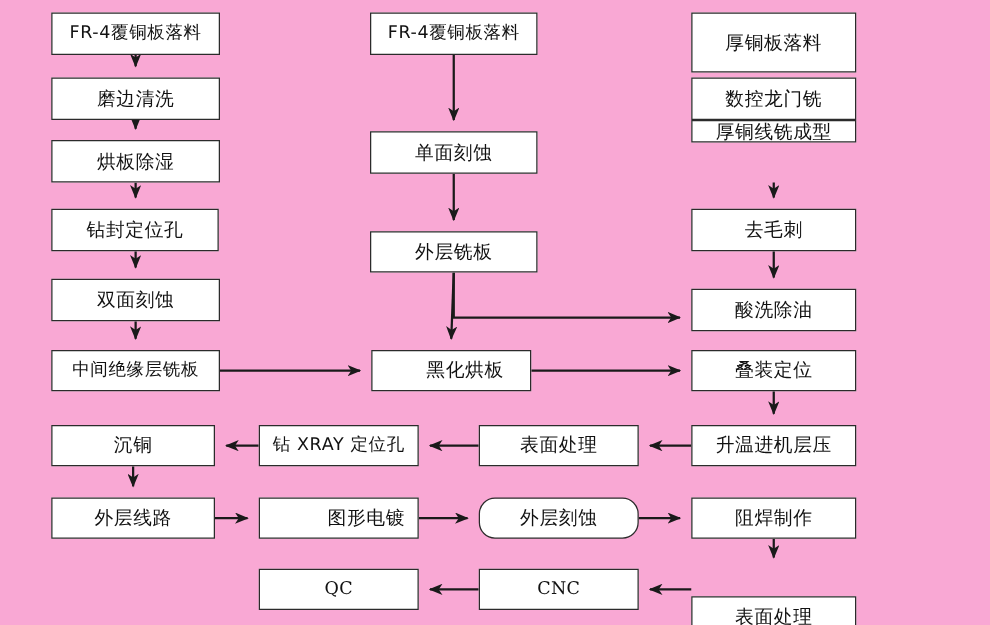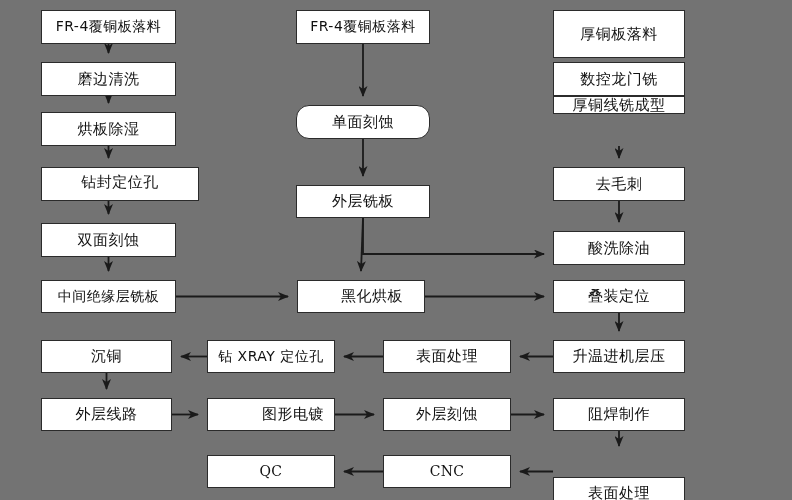--- a/index.html
+++ b/index.html
@@ -8,21 +8,21 @@
     padding: 0;
     background: #ffffff;
   }
   body {
     font-family: "DejaVu Sans", "Liberation Sans", sans-serif;
   }
   #flow-root {
     position: relative;
     width: 792px;
     height: 500px;
-    background: #737373;
+    background: #f9a8d4;
     overflow: hidden;
   }
   #flow-svg {
     position: absolute;
     left: 0;
     top: 0;
     width: 792px;
     height: 500px;
   }
   .node {
@@ -86,38 +86,38 @@
         <path d="M511,414.5 L544,414.5" marker-end="url(#arrowhead)"></path>
         <path d="M619,431 L619,446" marker-end="url(#arrowhead)"></path>
         <path d="M553,471.5 L520,471.5" marker-end="url(#arrowhead)"></path>
         <path d="M383,471.5 L344,471.5" marker-end="url(#arrowhead)"></path>
       </g>
   </svg>
   <div id="node-layer">
       <div class="node mixed" style="left: 41px; top: 10px; width: 135px; height: 34px;">FR-4覆铜板落料</div>
       <div class="node" style="left: 41px; top: 62px; width: 135px; height: 34px;">磨边清洗</div>
       <div class="node" style="left: 41px; top: 112px; width: 135px; height: 34px;">烘板除湿</div>
-      <div class="node" style="left: 41px; top: 167px; width: 158px; height: 34px; font-family: Liberation Mono, monospace;">钻封定位孔</div>
+      <div class="node" style="left: 41px; top: 167px; width: 134px; height: 34px;">钻封定位孔</div>
       <div class="node" style="left: 41px; top: 223px; width: 135px; height: 34px; text-align: right;">双面刻蚀</div>
       <div class="node mixed" style="left: 41px; top: 280px; width: 135px; height: 33px;">中间绝缘层铣板</div>
       <div class="node mixed" style="left: 296px; top: 10px; width: 134px; height: 34px;">FR-4覆铜板落料</div>
-      <div class="node" style="left: 296px; top: 105px; width: 134px; height: 34px; border-radius: 13px;">单面刻蚀</div>
+      <div class="node" style="left: 296px; top: 105px; width: 134px; height: 34px;">单面刻蚀</div>
       <div class="node" style="left: 296px; top: 185px; width: 134px; height: 33px;">外层铣板</div>
       <div class="node" style="left: 297px; top: 280px; width: 128px; height: 33px; padding-left: 22px;">黑化烘板</div>
       <div class="node" style="left: 553px; top: 10px; width: 132px; height: 48px;">厚铜板落料</div>
       <div class="node" style="left: 553px; top: 62px; width: 132px; height: 34px;">数控龙门铣</div>
       <div class="node" style="left: 553px; top: 96px; width: 132px; height: 18px;">厚铜线铣成型</div>
       <div class="node" style="left: 553px; top: 167px; width: 132px; height: 34px;">去毛刺</div>
       <div class="node" style="left: 553px; top: 231px; width: 132px; height: 34px;">酸洗除油</div>
       <div class="node" style="left: 553px; top: 280px; width: 132px; height: 33px;">叠装定位</div>
       <div class="node" style="left: 553px; top: 340px; width: 132px; height: 33px;">升温进机层压</div>
       <div class="node" style="left: 383px; top: 340px; width: 128px; height: 33px;">表面处理</div>
       <div class="node mixed" style="left: 207px; top: 340px; width: 128px; height: 33px;">钻 XRAY 定位孔</div>
       <div class="node" style="left: 41px; top: 340px; width: 131px; height: 33px;">沉铜</div>
       <div class="node" style="left: 41px; top: 398px; width: 131px; height: 33px;">外层线路</div>
       <div class="node" style="left: 207px; top: 398px; width: 128px; height: 33px; padding-left: 44px;">图形电镀</div>
-      <div class="node" style="left: 383px; top: 398px; width: 128px; height: 33px;">外层刻蚀</div>
+      <div class="node" style="left: 383px; top: 398px; width: 128px; height: 33px; border-radius: 13px;">外层刻蚀</div>
       <div class="node" style="left: 553px; top: 398px; width: 132px; height: 33px;">阻焊制作</div>
       <div class="node" style="left: 553px; top: 477px; width: 132px; height: 33px;">表面处理</div>
       <div class="node latin" style="left: 383px; top: 455px; width: 128px; height: 33px;">CNC</div>
       <div class="node latin" style="left: 207px; top: 455px; width: 128px; height: 33px;">QC</div>
     </div>
 </div>
 
 </body></html>

